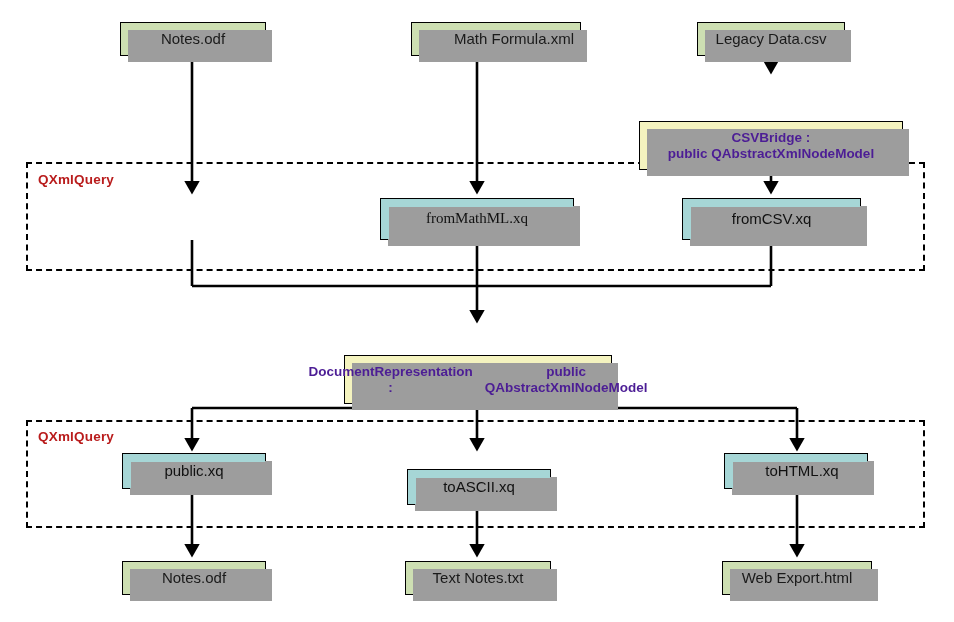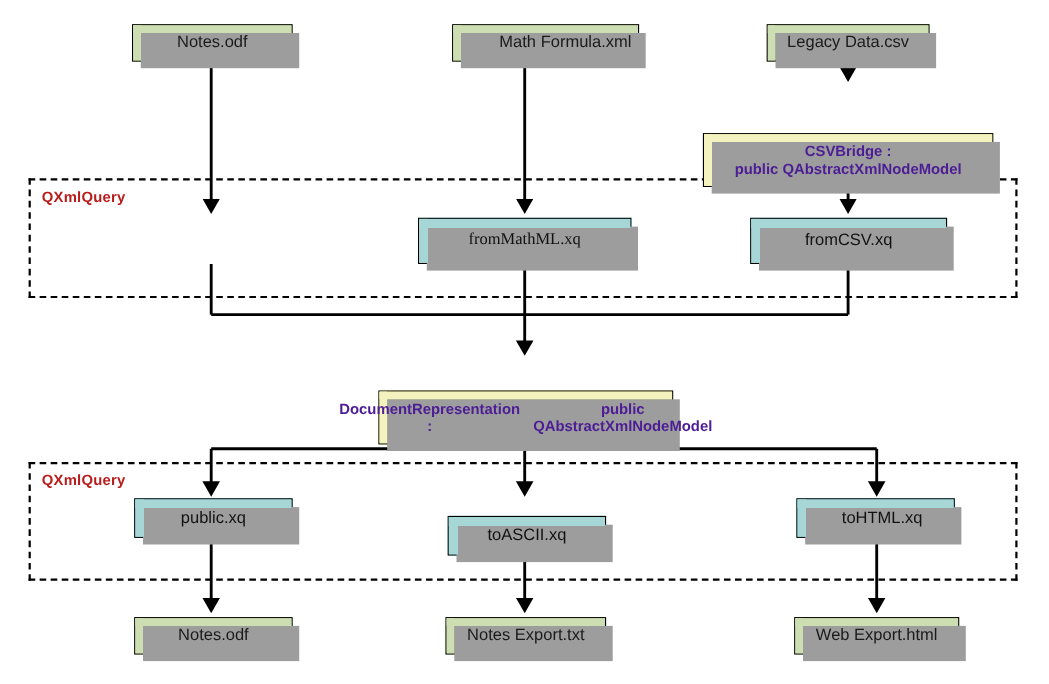--- a/index.html
+++ b/index.html
@@ -182,21 +182,21 @@
     <span class="label">toHTML.xq</span>
   </div>
 
   <div class="node green" style="left:122px;top:561px;width:144px;height:34px;">
     <span class="bevel"></span>
     <span class="label">Notes.odf</span>
   </div>
 
   <div class="node green" style="left:405px;top:561px;width:146px;height:34px;">
     <span class="bevel"></span>
-    <span class="label">Notes Export.txt</span>
+    <span class="label">Text Notes.txt</span>
   </div>
 
   <div class="node green" style="left:722px;top:561px;width:150px;height:34px;">
     <span class="bevel"></span>
     <span class="label">Web Export.html</span>
   </div>
 
 </div>
 
 </body></html>

